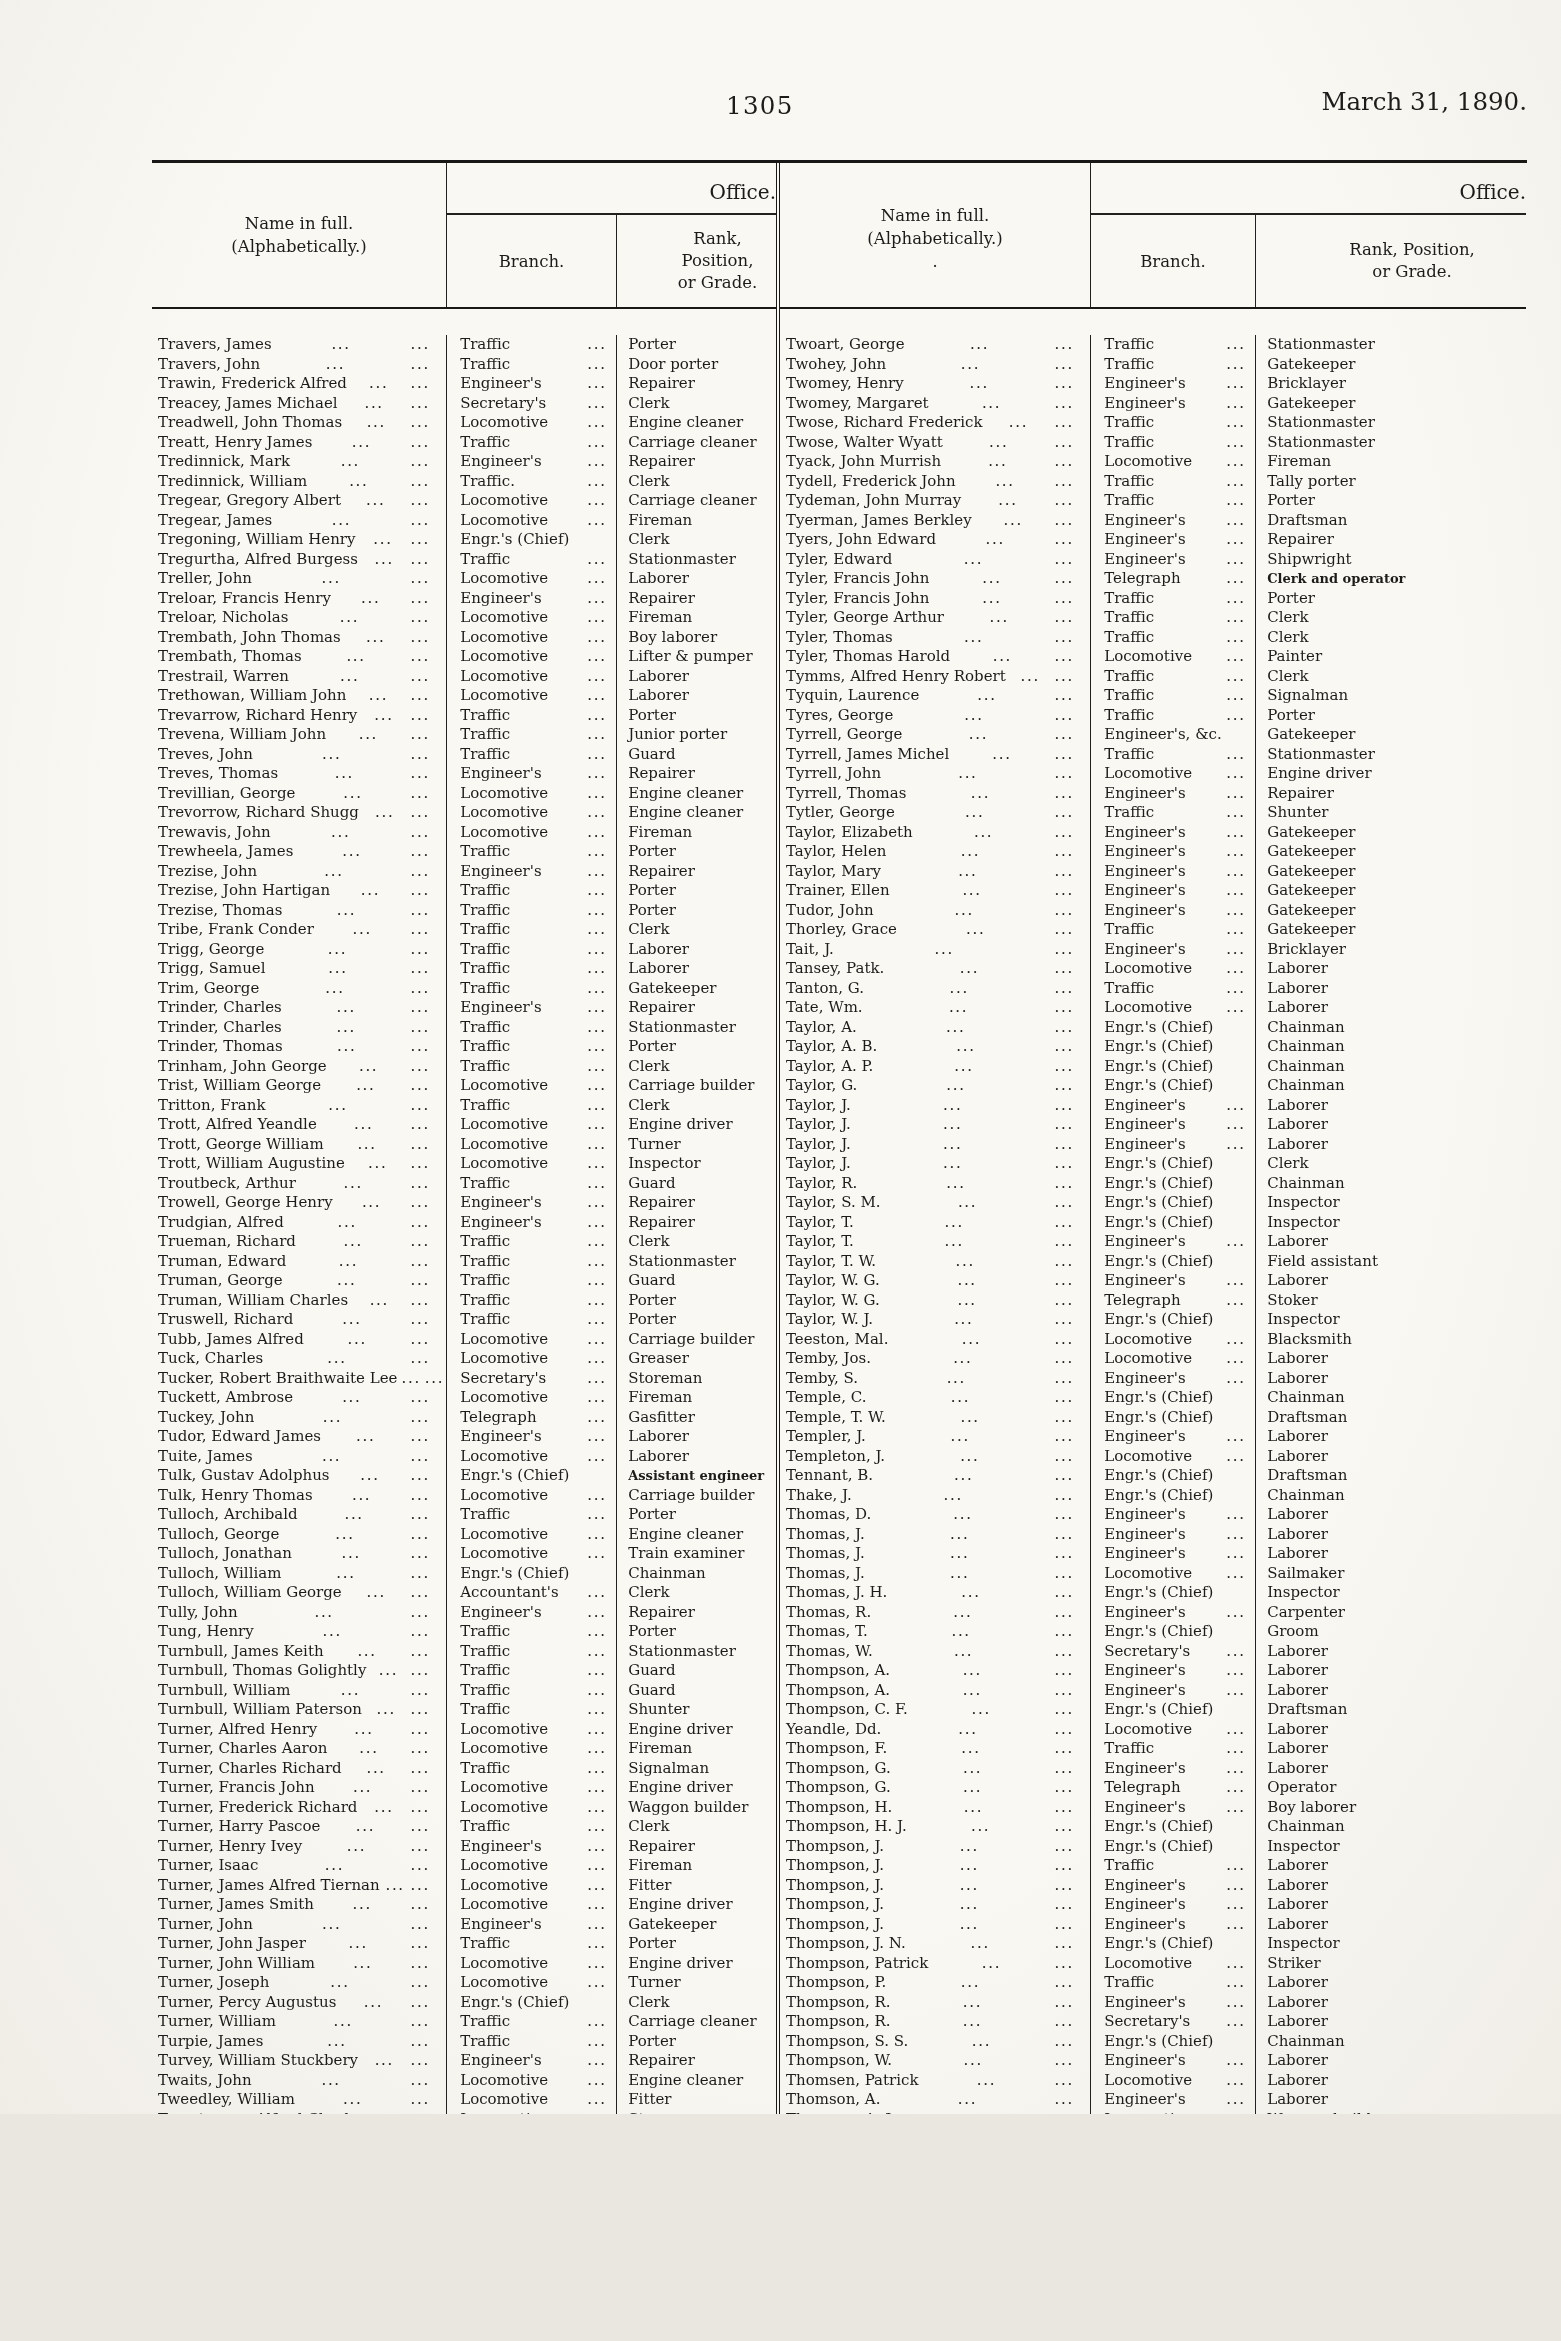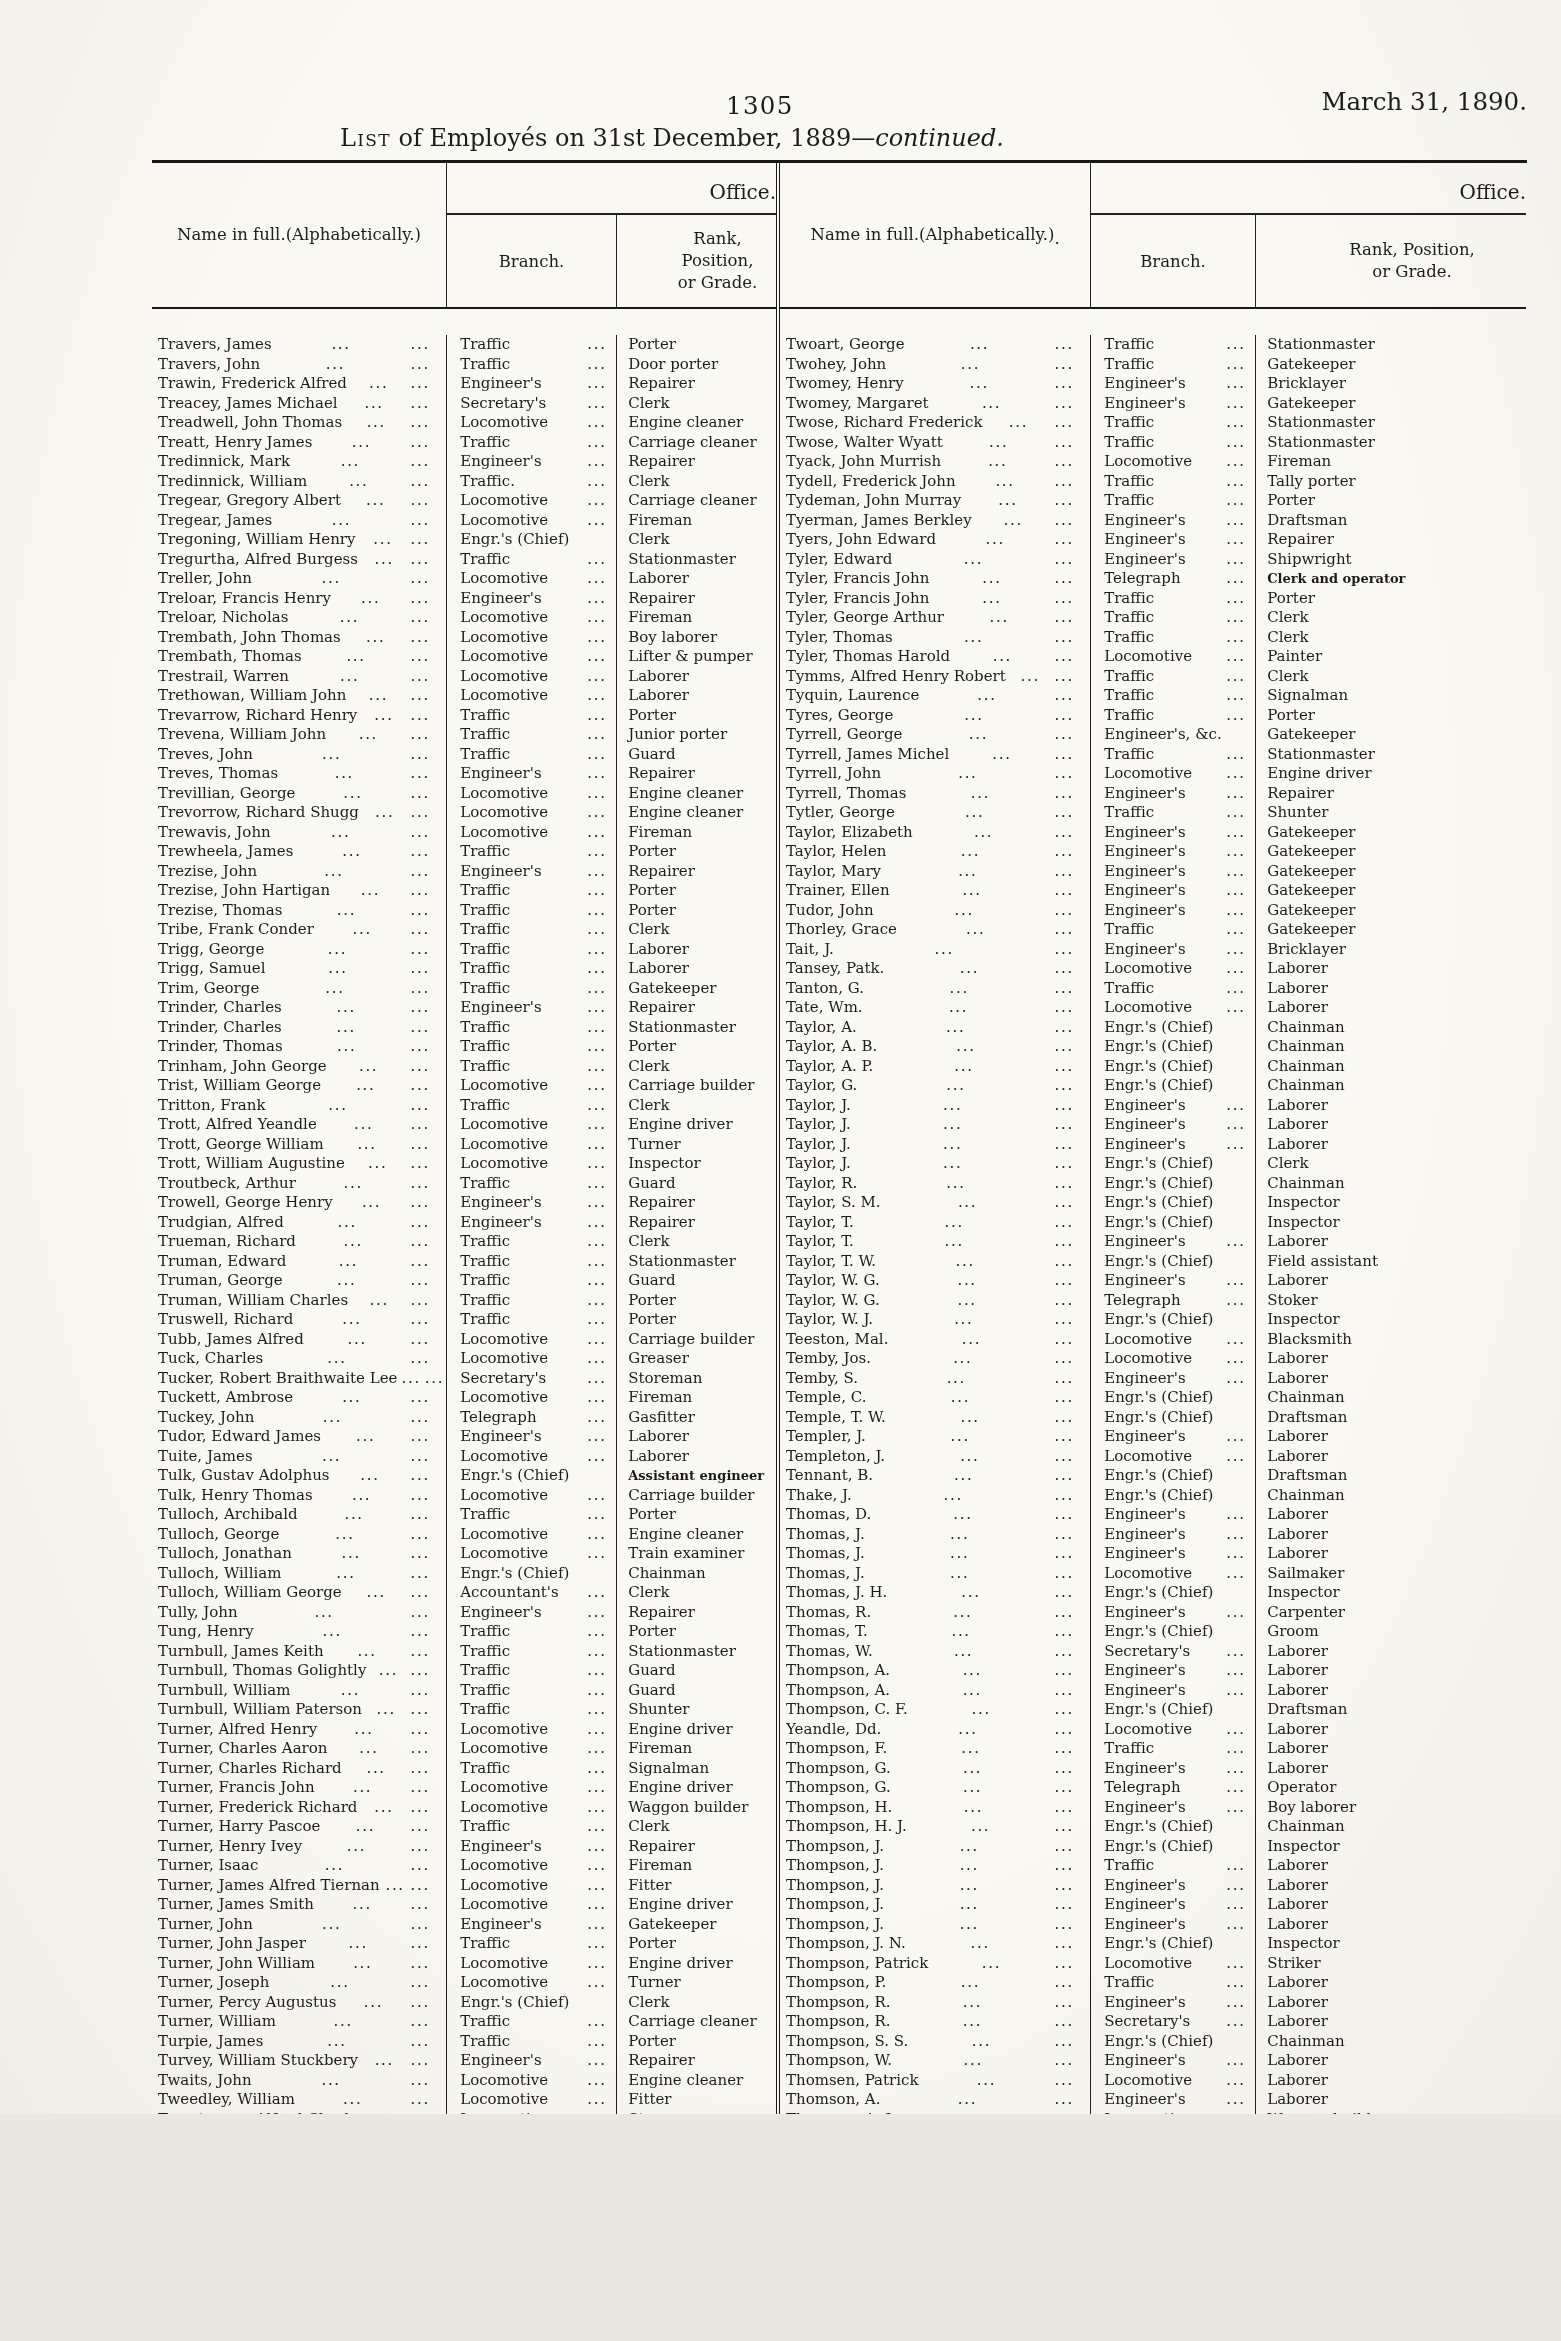--- a/index.html
+++ b/index.html
@@ -31,21 +31,21 @@
 
   .half-l{--n:295px;--b:169px;}
   .half-r{--n:311px;--b:164px;}
 
   .half-header{
     display:grid;grid-template-columns:var(--n) 1fr;
     height:144px;border-bottom:2.6px solid #191816;
   }
   .nh{
     border-right:1.3px solid #23211f;
-    display:flex;flex-direction:row;align-items:center;justify-content:center;
+    display:flex;flex-direction:column;align-items:center;justify-content:center;
     text-align:right;font-size:16.5px;line-height:1.4;
   }
   .stray-dot{font-size:16px;line-height:9.3px;margin-top:6.6px;}
   .office{display:flex;flex-direction:column;}
   .office-label{text-align:right;font-size:20px;padding:17px 0 9.3px;border-bottom:2px solid #23211f;}
   .subhead{flex:1;display:grid;grid-template-columns:var(--b) 1fr;}
   .bh{display:flex;align-items:center;justify-content:center;font-size:16.5px;}
   .rh{border-left:1.3px solid #23211f;display:flex;align-items:center;justify-content:center;
       text-align:center;font-size:16.5px;line-height:1.35;white-space:pre-line;padding-left:42px;}
 
@@ -66,21 +66,20 @@
   .dots{letter-spacing:1.7px;flex:none;}
 </style>
 </head>
 <body>
 
 <div class="page">
 
   <div class="pageno">1305</div>
   <div class="pagedate">March 31, 1890.</div>
 
-  <div class="title"><span class="sc">List</span><span> of Employés on 31st December, 1889—</span><span class="it">continued.</span></div>
 
   <div class="table">
 
     <div class="half half-l">
       <div class="half-header">
         <div class="nh">
           <span>Name in full.</span>
           <span>(Alphabetically.)</span>
         </div>
         <div class="office">

